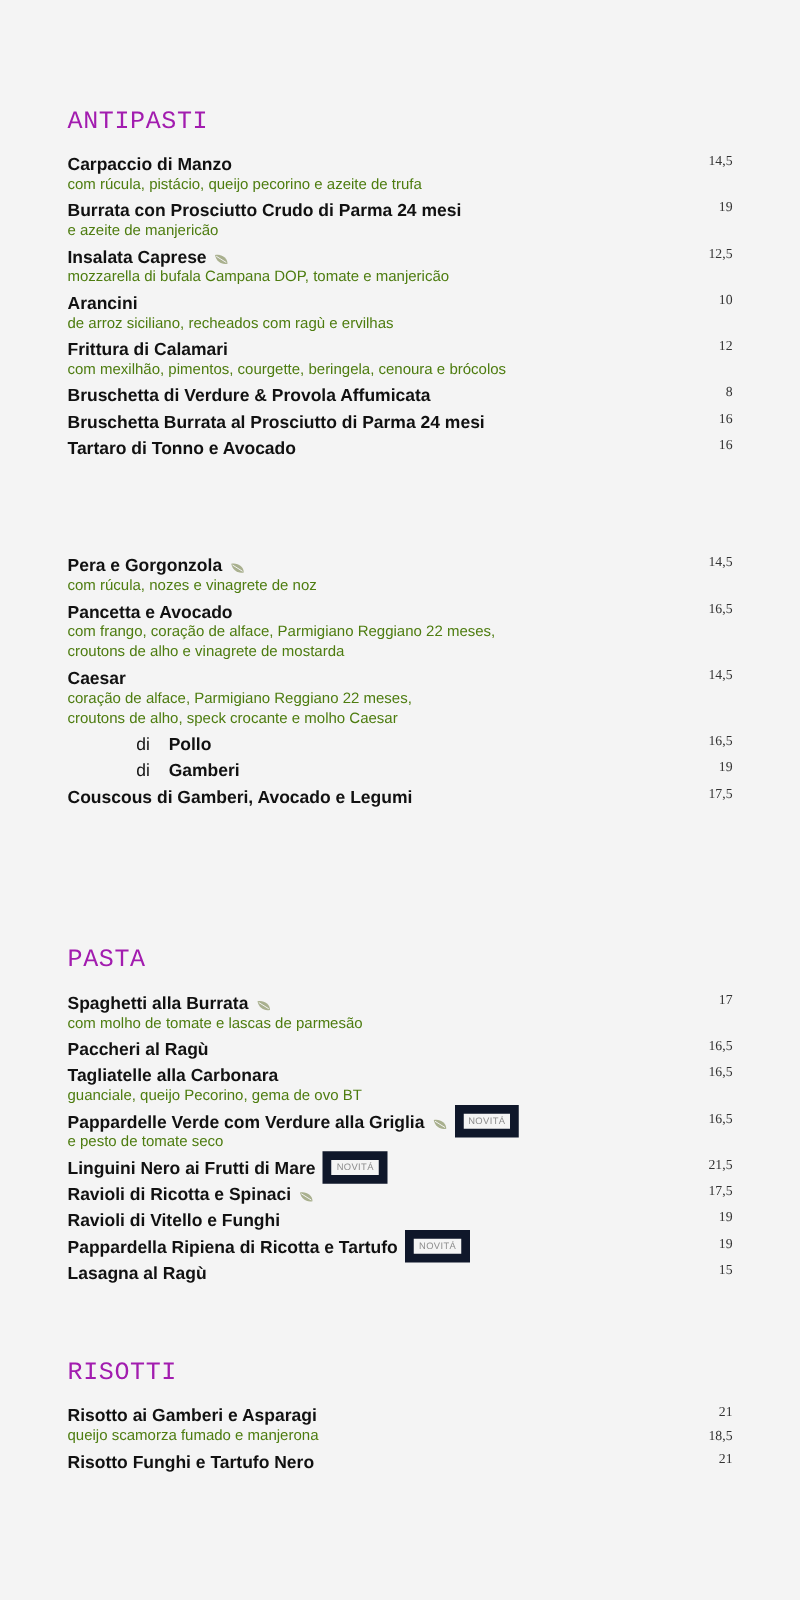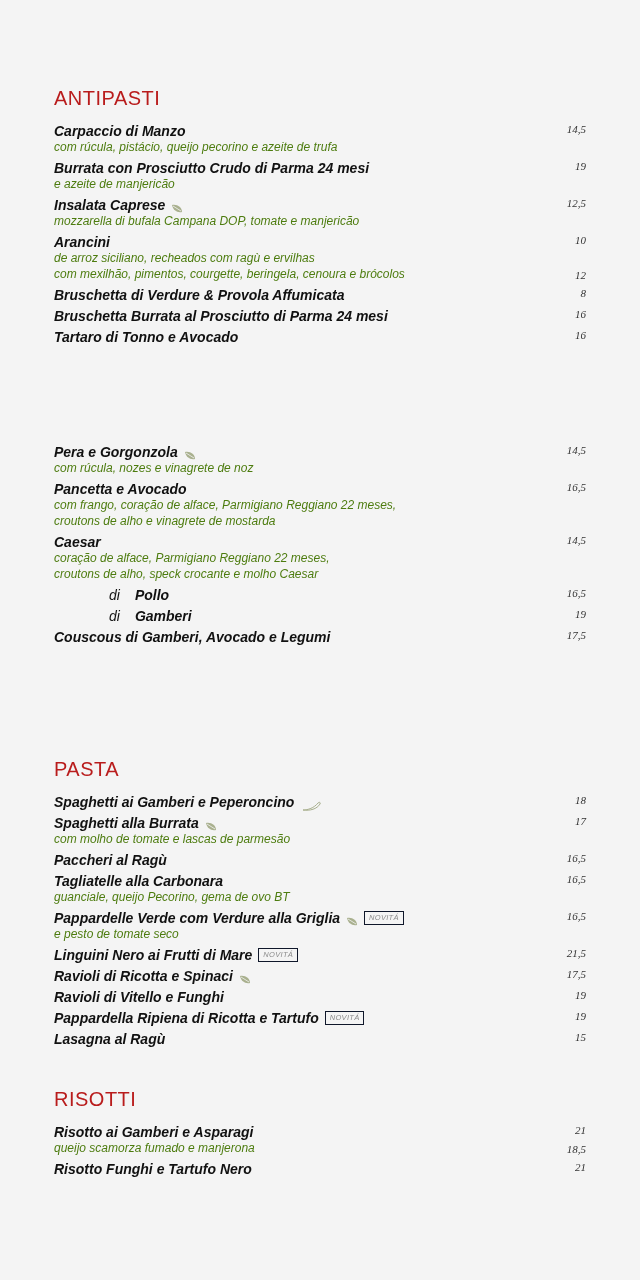--- a/index.html
+++ b/index.html
@@ -5,37 +5,37 @@
   html, body { margin:0; padding:0; }
   body {
     width:640px; height:1280px; overflow:hidden;
     background:#f4f4f4;
     font-family:"Liberation Sans", "DejaVu Sans", sans-serif;
     color:#111;
     position:relative;
   }
   .section { position:absolute; left:54px; width:532px; }
   .section-title {
-    font-family:Liberation Sans, sans-serif;
-    font-size:20px; color:#b91c1c; letter-spacing:0.5px;
+    font-family:Liberation Mono, monospace;
+    font-size:20px; color:#a21caf; letter-spacing:0.5px;
     margin:0; font-weight:normal; line-height:24px;
   }
-  .items { margin-top:10px;font-style:italic; }
+  .items { margin-top:10px; }
   .item { position:relative; }
   .item-row { display:flex; align-items:center; height:21px; }
   .item-name { font-weight:bold; font-size:14px; color:#111; white-space:nowrap; }
   .item-price { position:absolute; right:0; top:3px; font-size:11px; color:#333; font-family:"Liberation Serif", serif; }
   .item-desc { font-size:12px; color:#4d7c0f; line-height:16px; margin-top:-2px; margin-bottom:2px; }
   .sub .item-row { padding-left:55px; }
   .sub .prefix { font-weight:normal; font-size:14px; margin-right:15px; }
   .leaf { display:inline-block; margin-left:6px; width:12px; height:10px; }
   .chili { display:inline-block; margin-left:8px; width:20px; height:10px; }
   .badge {
     display:inline-block; margin-left:6px; font-size:7.5px; color:#8d8d8d;
-    border:1px solid #0f172a; padding:1px 4px; line-height:10px; letter-spacing:0.3px;text-align:right;
+    border:7px solid #0f172a; padding:1px 4px; line-height:10px; letter-spacing:0.3px;text-align:right;
   }
 </style>
 </head>
 <body>
 
 <div id="menu">
     <div class="section" style="top: 86px;">
       <h2 class="section-title">ANTIPASTI</h2>
       <div class="items">
         <div class="item">
@@ -64,20 +64,23 @@
           <div class="item-desc">mozzarella di bufala Campana DOP, tomate e manjericão</div>
         </div>
         <div class="item">
           <div class="item-row">
             <span class="item-name">Arancini</span>
           </div>
           <span class="item-price">10</span>
           <div class="item-desc">de arroz siciliano, recheados com ragù e ervilhas</div>
         </div>
         <div class="item">
+          <div class="item-row">
+            <span class="item-name">Frittura di Calamari</span>
+          </div>
           <span class="item-price">12</span>
           <div class="item-desc">com mexilhão, pimentos, courgette, beringela, cenoura e brócolos</div>
         </div>
         <div class="item">
           <div class="item-row">
             <span class="item-name">Bruschetta di Verdure &amp; Provola Affumicata</span>
           </div>
           <span class="item-price">8</span>
         </div>
         <div class="item">
@@ -143,29 +146,20 @@
           </div>
           <span class="item-price">17,5</span>
         </div>
       </div>
     </div>
     <div class="section" style="top: 733px; margin-top: 24px;">
       <h2 class="section-title">PASTA</h2>
       <div class="items">
         <div class="item">
           <div class="item-row">
-            <span class="item-name">Spaghetti ai Gamberi e Peperoncino</span>
-            <span class="chili"><svg viewBox="0 0 20 10" width="20" height="10">
-                <path d="M1 9 C6 9 12 7 16 2 C17 1 19 1 18 3 C15 8 8 10 1 9 Z" fill="none" stroke="#a9b08e" stroke-width="1"></path>
-              </svg></span>
-          </div>
-          <span class="item-price">18</span>
-        </div>
-        <div class="item">
-          <div class="item-row">
             <span class="item-name">Spaghetti alla Burrata</span>
             <span class="leaf"><svg viewBox="0 0 12 10" width="12" height="10">
                 <path d="M1 1 C6 0 11 3 11 8 C6 9 2 6 1 1 Z" fill="#a9b08e"></path>
                 <path d="M2 2 L10 7" stroke="#f4f4f4" stroke-width="0.8"></path>
               </svg></span>
           </div>
           <span class="item-price">17</span>
           <div class="item-desc">com molho de tomate e lascas de parmesão</div>
         </div>
         <div class="item">

